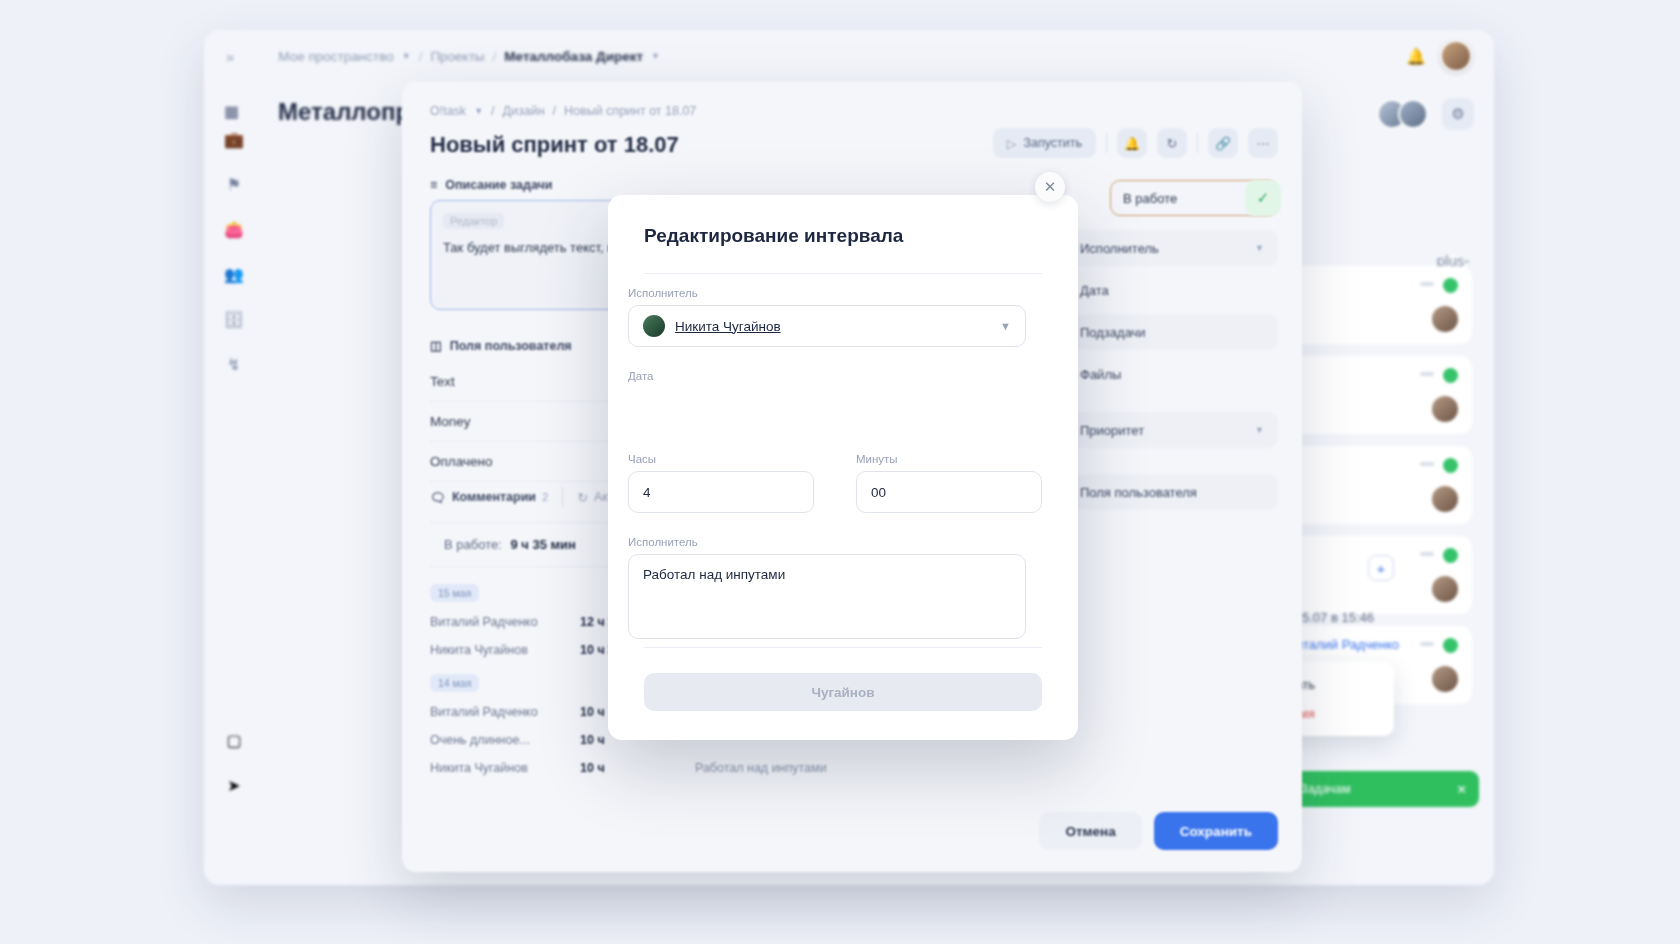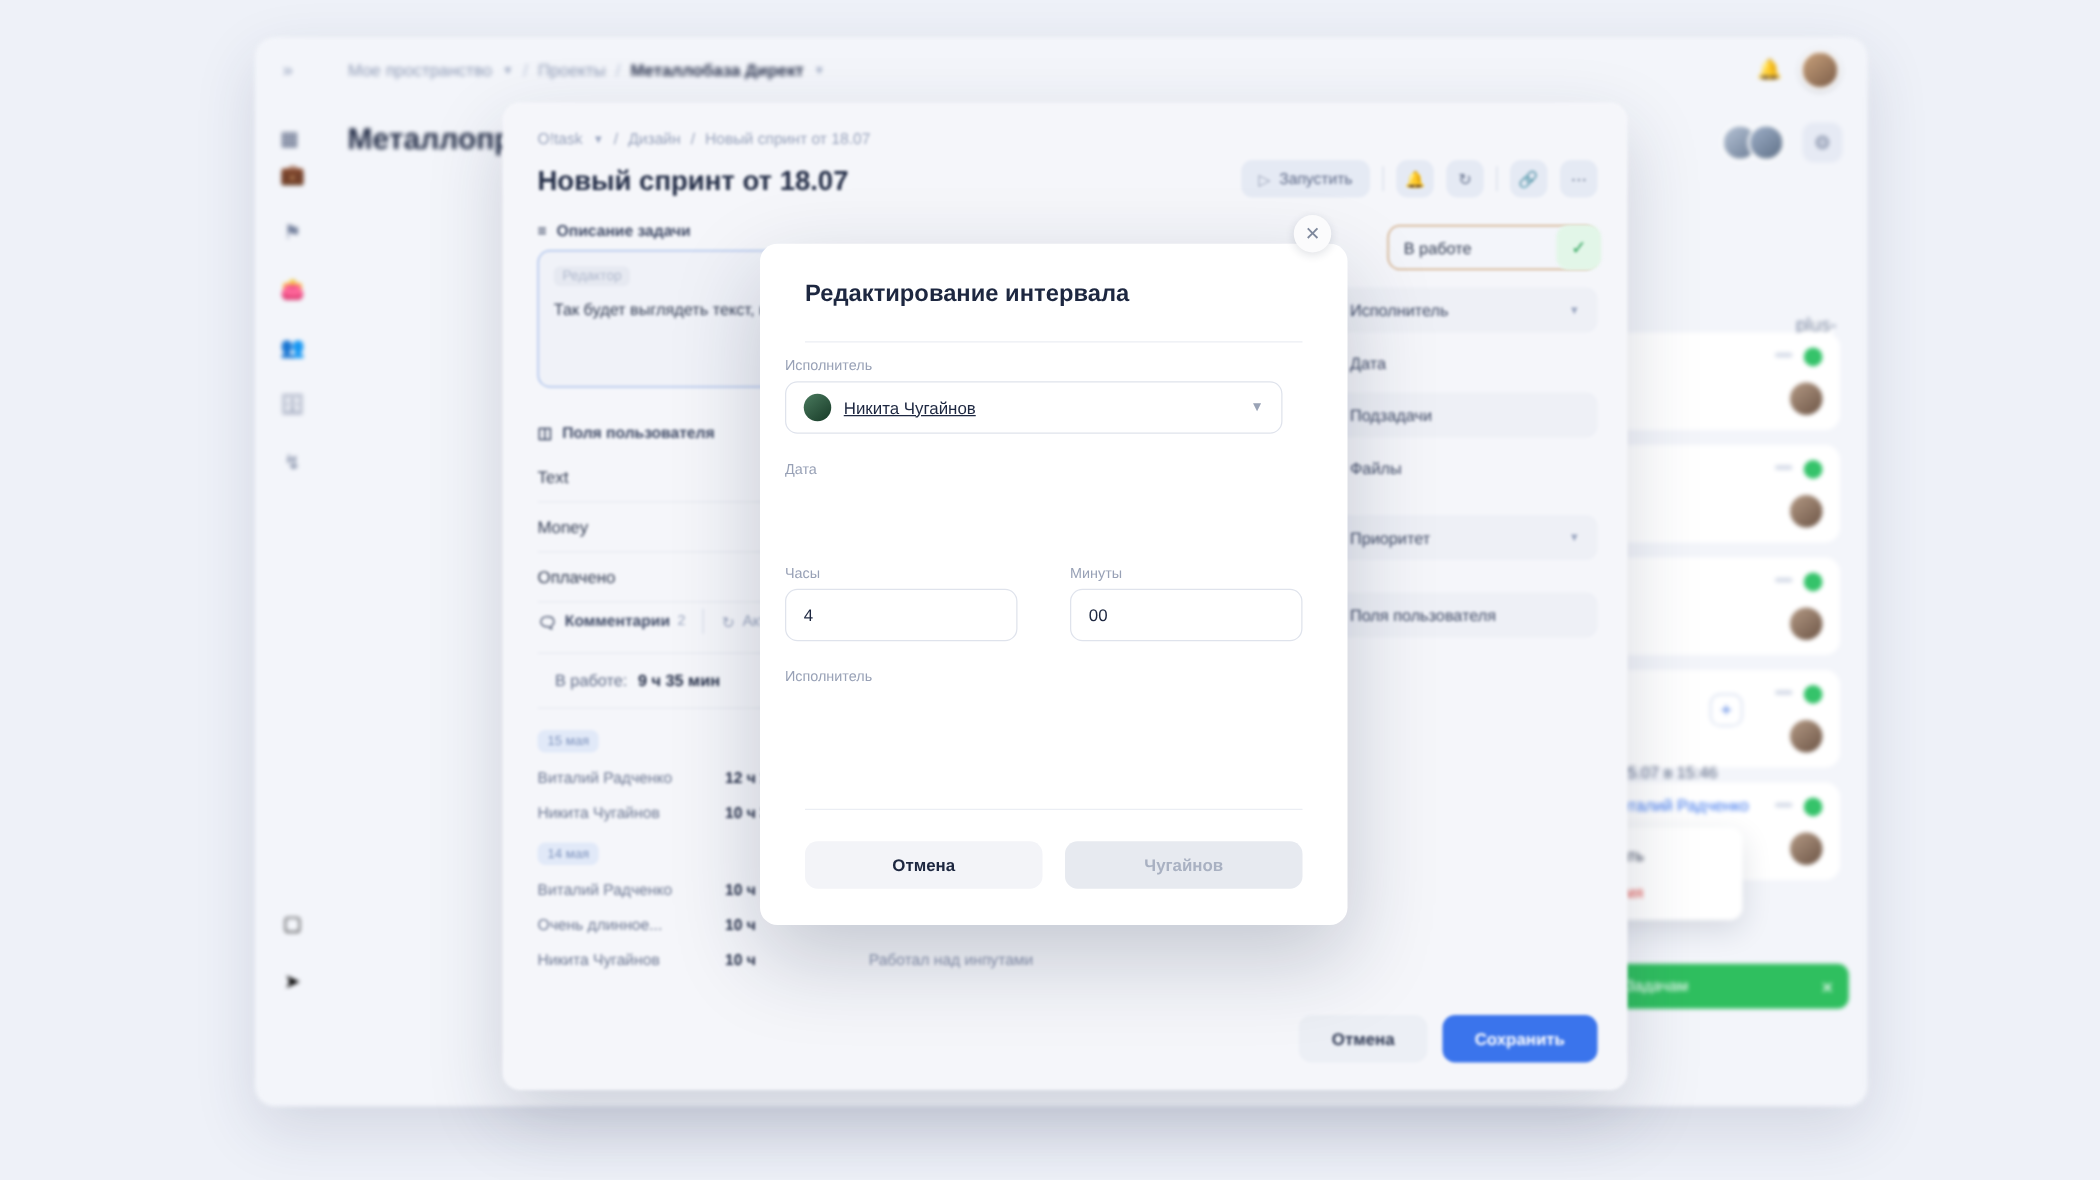--- a/index.html
+++ b/index.html
@@ -516,24 +516,24 @@
 
     <div class="fgroup" style="top:258px;left:248px;width:186px">
       <div class="flabel">Минуты</div>
       <div class="finput">
         <span>00</span>
       </div>
     </div>
 
     <div class="fgroup" style="top:341px;width:398px">
       <div class="flabel">Исполнитель</div>
+      <div class="ftext">Работал над инпутами</div>
     </div>
 
     <div class="modal-divider2"></div>
     <div class="modal-actions">
-      <div class="mbtn mbtn-cancel">Отмена</div>
       <div class="mbtn mbtn-save">Чугайнов</div>
     </div>
   </div>
 
   <div class="close-x">✕</div>
 
 </div>
 
 </body></html>

